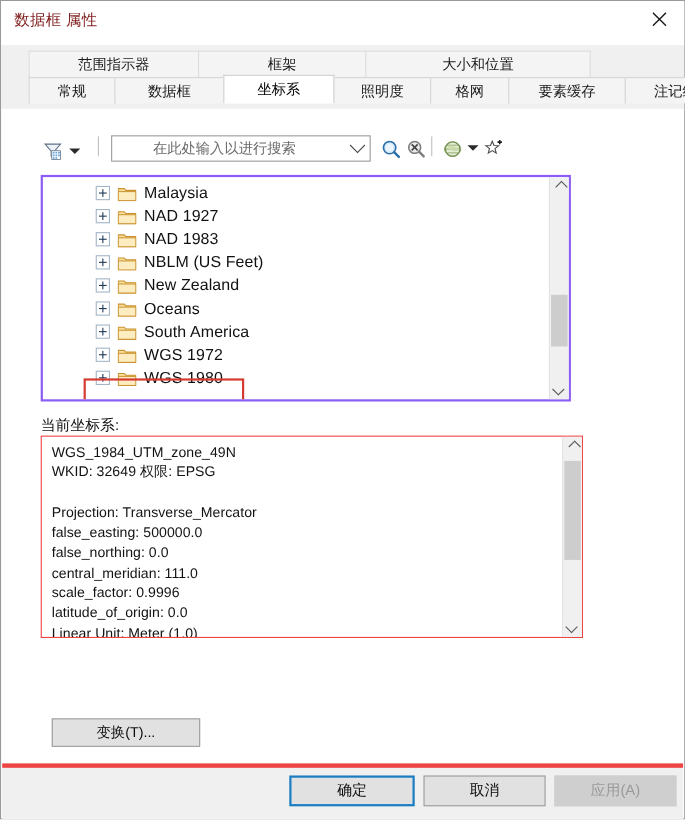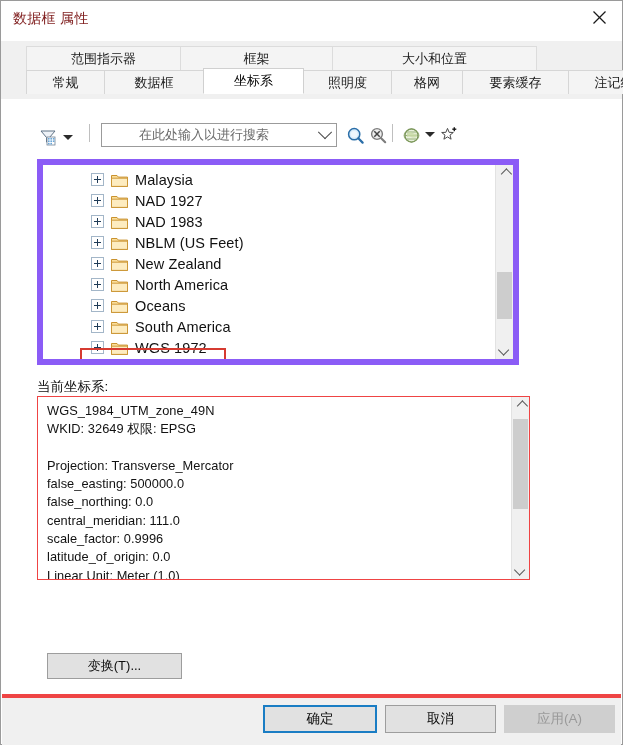--- a/index.html
+++ b/index.html
@@ -178,21 +178,21 @@
     align-items: center;
     justify-content: center;
     cursor: default;
   }
 
   
   .treebox {
     position: absolute;
     left: 35px; top: 59px;
     width: 482px; height: 206px;
-    border: 6px solid #8b5cf6;
+    border: 2px solid #8b5cf6;
     background: #ffffff;
     box-sizing: border-box;
     overflow: hidden;
   }
   .treeinner {
     position: absolute;
     left: 0; top: 4px;
     width: 463px;
   }
   .tree-row {
@@ -513,28 +513,20 @@
 
         <div class="tree-row">
           <span class="expander"></span>
           <svg class="folder-icon" width="17" height="14" viewBox="0 0 17 14">
             <path d="M0.5,2.5 h5.5 l1.4,1.6 h9.1 v9.4 h-16 z" fill="#fbdf9b" stroke="#c9922f" stroke-width="1"></path>
             <path d="M0.5,5.2 h16 v8.2 h-16 z" fill="#fdecc0" stroke="#c9922f" stroke-width="0.9"></path>
           </svg>
           <span class="tree-label">New Zealand</span>
         </div>
 
-        <div class="tree-row">
-          <span class="expander"></span>
-          <svg class="folder-icon" width="17" height="14" viewBox="0 0 17 14">
-            <path d="M0.5,2.5 h5.5 l1.4,1.6 h9.1 v9.4 h-16 z" fill="#fbdf9b" stroke="#c9922f" stroke-width="1"></path>
-            <path d="M0.5,5.2 h16 v8.2 h-16 z" fill="#fdecc0" stroke="#c9922f" stroke-width="0.9"></path>
-          </svg>
-          <span class="tree-label">North America</span>
-        </div>
 
         <div class="tree-row">
           <span class="expander"></span>
           <svg class="folder-icon" width="17" height="14" viewBox="0 0 17 14">
             <path d="M0.5,2.5 h5.5 l1.4,1.6 h9.1 v9.4 h-16 z" fill="#fbdf9b" stroke="#c9922f" stroke-width="1"></path>
             <path d="M0.5,5.2 h16 v8.2 h-16 z" fill="#fdecc0" stroke="#c9922f" stroke-width="0.9"></path>
           </svg>
           <span class="tree-label">Oceans</span>
         </div>
 

